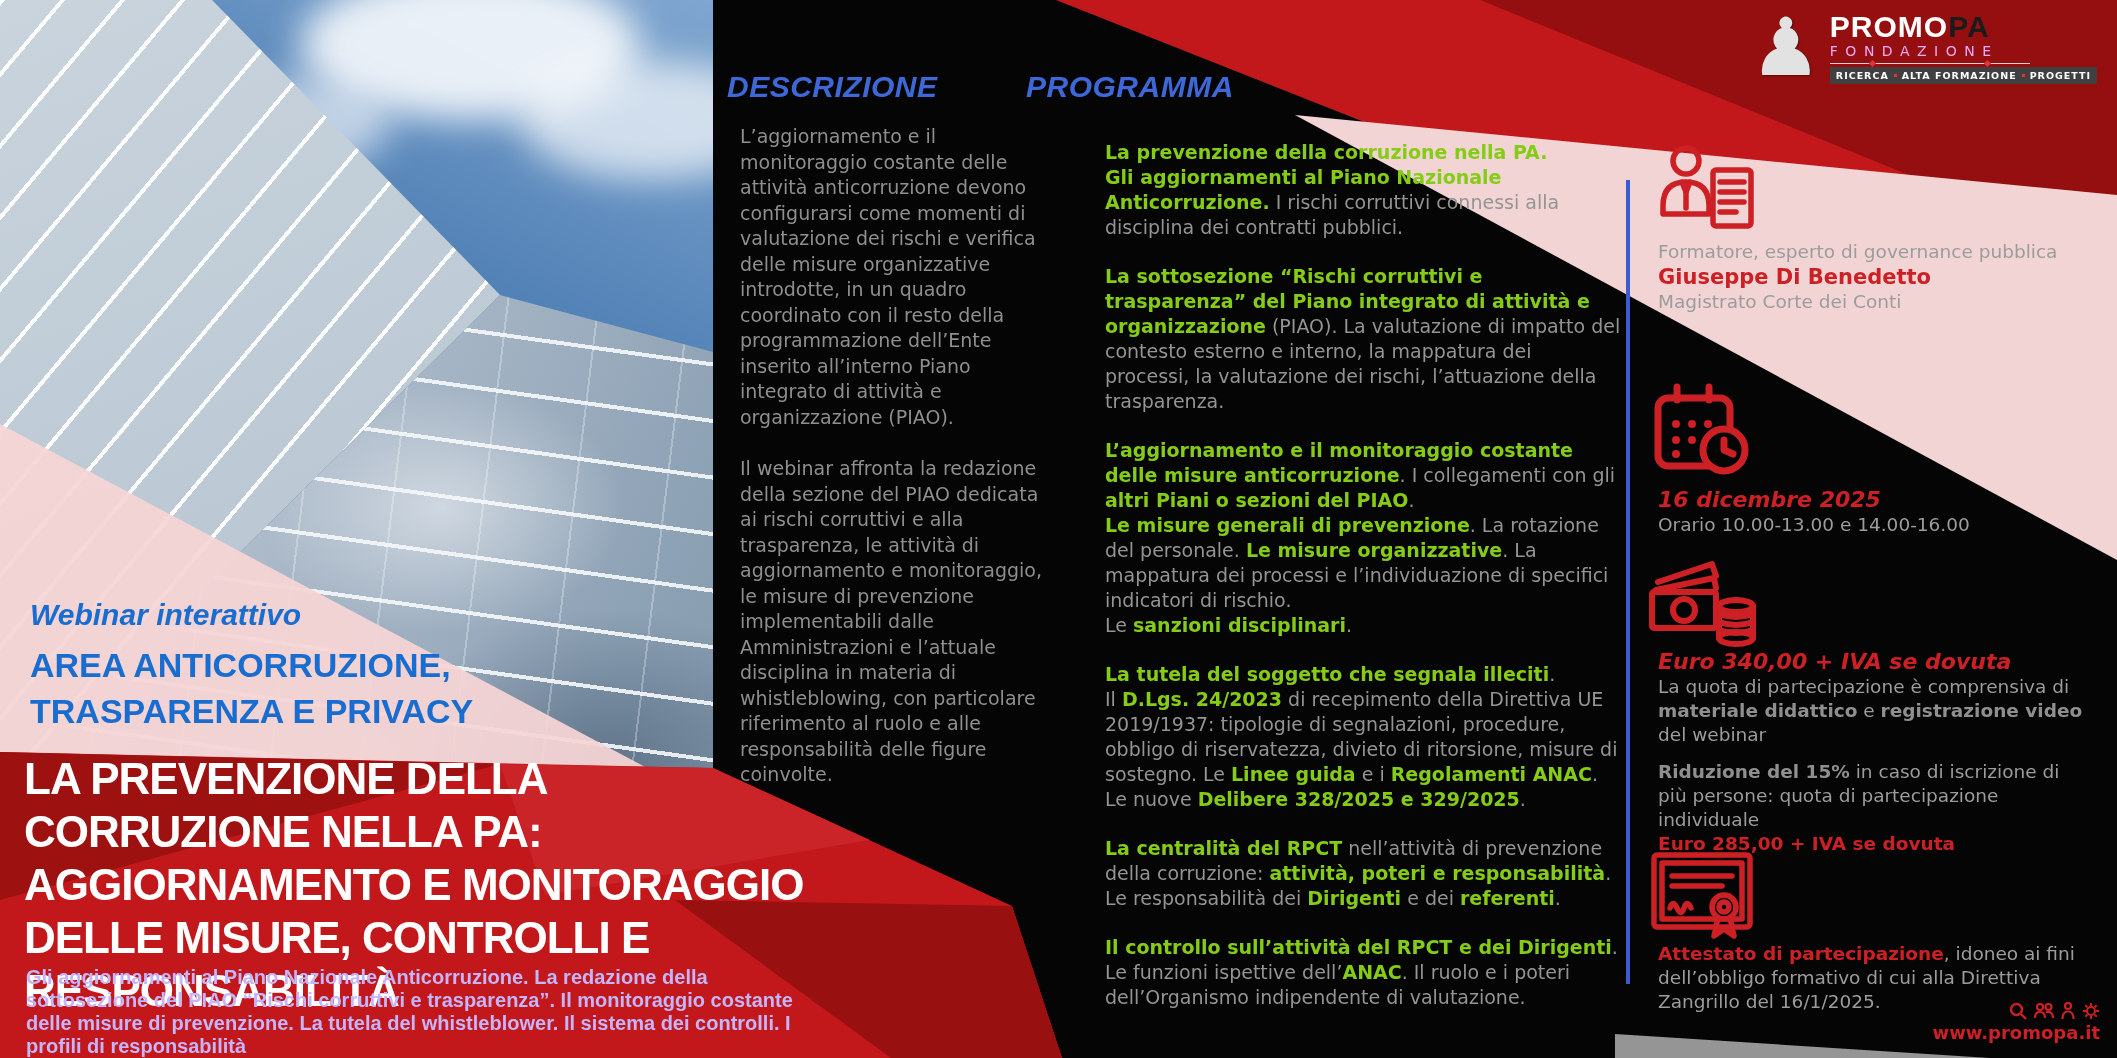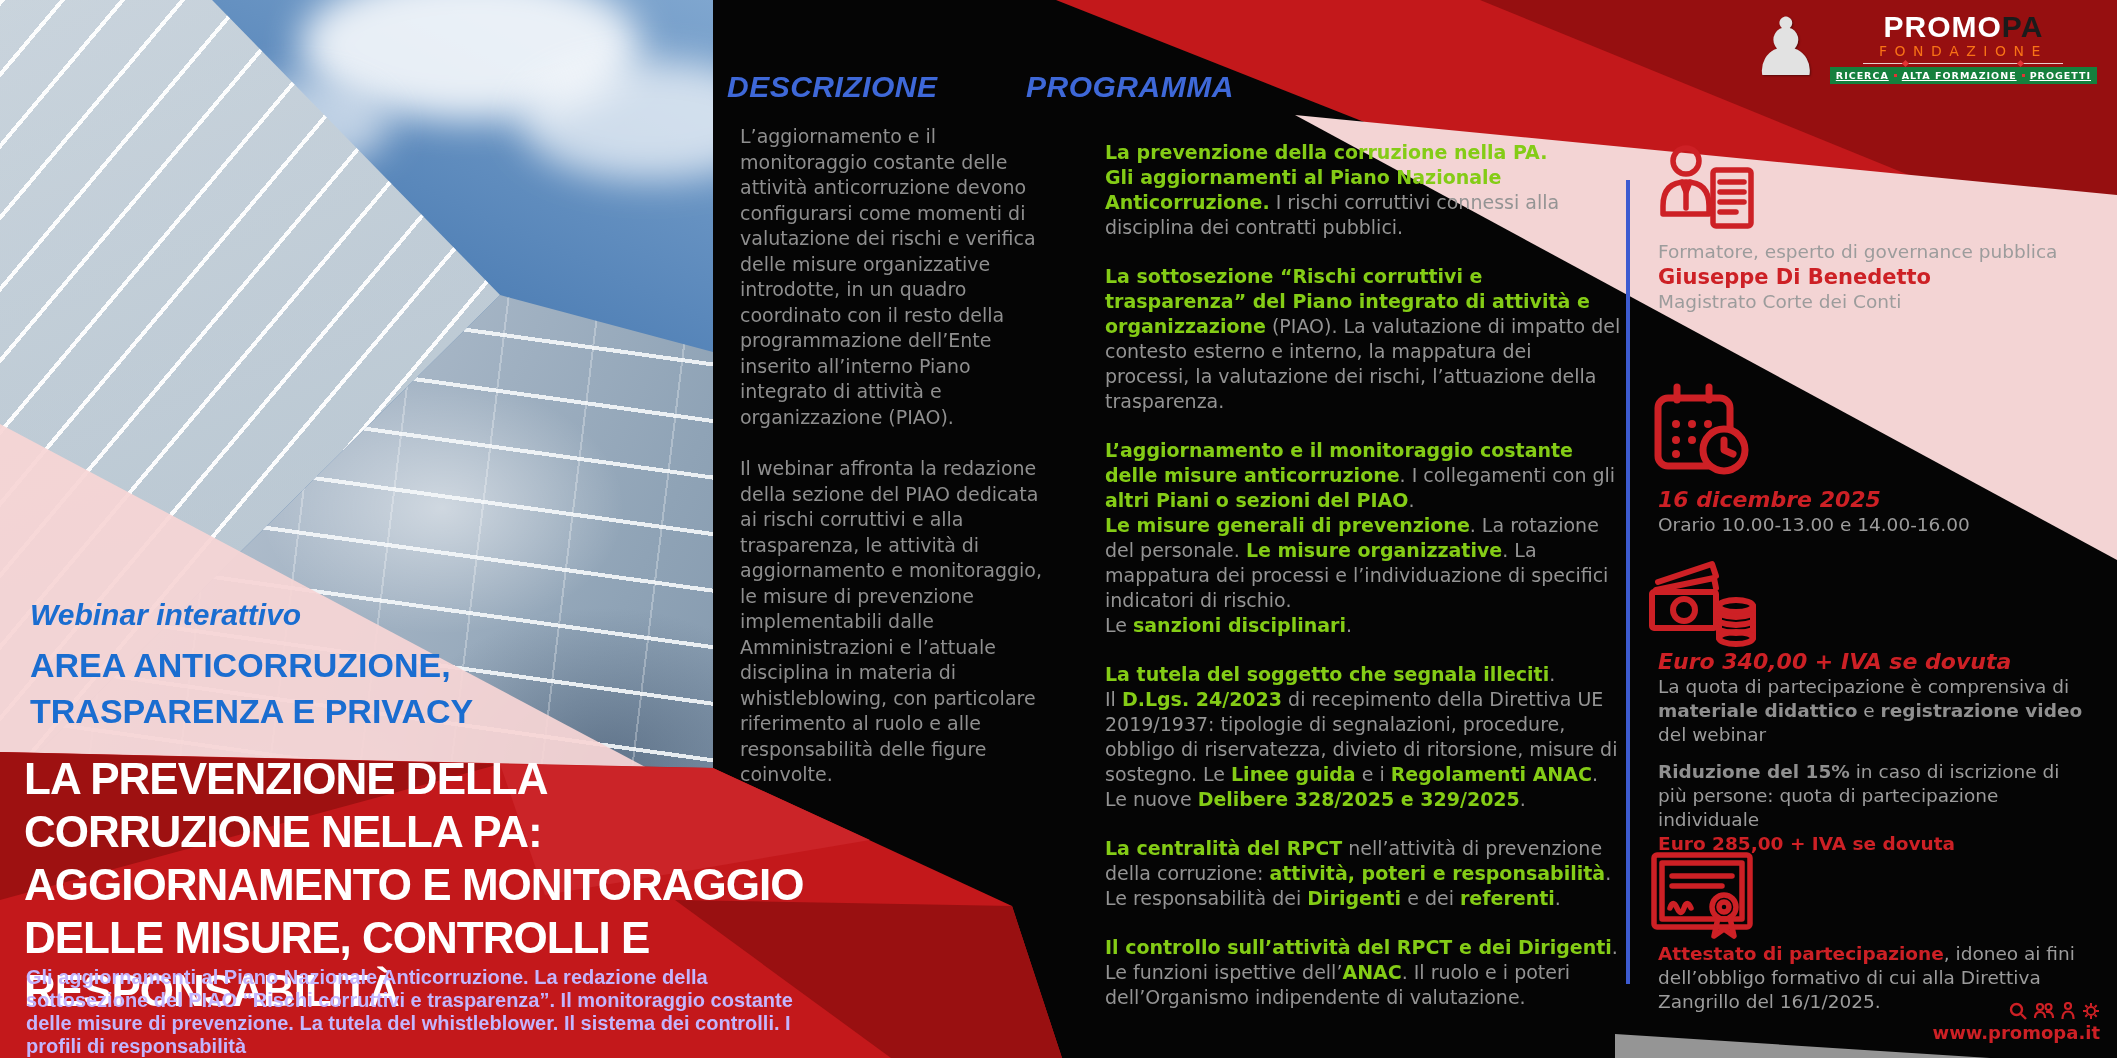--- a/index.html
+++ b/index.html
@@ -76,28 +76,28 @@
   .side-block{position:absolute;left:1658px;width:432px;font-size:18.5px;line-height:24px;color:var(--gray_side);}
   .side-block .rdname{color:var(--red_text);font-weight:700;font-size:21px;line-height:26px;}
   .side-block .rdline{color:var(--red_text);font-weight:700;font-size:22px;line-height:27px;font-style:italic;}
   .side-block b{color:#8f8f8f;}
   .side-block .rd{color:var(--red_text);font-weight:700;}
   .mt{margin-top:13px;}
 
   
   .logo{position:absolute;right:20px;top:8px;display:flex;align-items:center;gap:8px;}
   .pawn{font-size:80px;line-height:80px;color:#e2e2e2;text-shadow:1px 1px 2px rgba(0,0,0,.4);}
-  .logo-text{display:flex;flex-direction:column;align-items:center;}
+  .logo-text{display:flex;flex-direction:column;align-items:flex-start;}
   .logo-name{font-family:"Liberation Sans",sans-serif;font-size:30px;font-weight:800;letter-spacing:1px;line-height:30px;}
   .logo-name .w{color:#ffffff;} .logo-name .k{color:#1b1b1b;}
-  .logo-found{font-size:14px;letter-spacing:7.5px;color:#f97316;margin-top:1px;}
+  .logo-found{font-size:14px;letter-spacing:7.5px;color:#f0abfc;margin-top:1px;}
   .logo-div{width:200px;border-top:1px solid rgba(255,255,255,.8);margin:4px 0 3px;position:relative;}
   .logo-div i{position:absolute;top:-3px;width:5px;height:5px;background:#e23434;transform:rotate(45deg);}
-  .logo-tag{background:#15803d;color:#ffffff;font-size:9.5px;font-weight:700;letter-spacing:1px;
-    padding:3px 6px;display:flex;align-items:center;gap:5px;white-space:nowrap;text-decoration:underline;}
+  .logo-tag{background:#404040;color:#ffffff;font-size:9.5px;font-weight:700;letter-spacing:1px;
+    padding:3px 6px;display:flex;align-items:center;gap:5px;white-space:nowrap;}
   .logo-tag i{width:3px;height:3px;background:#e23434;display:inline-block;}
 
   
   .footer{position:absolute;right:17px;top:1002px;text-align:right;}
   .f-icons{display:flex;gap:7px;justify-content:flex-end;}
   .f-site{font-size:18px;font-weight:700;color:var(--red_text);margin-top:2px;}
 </style>
 </head>
 <body>
 

